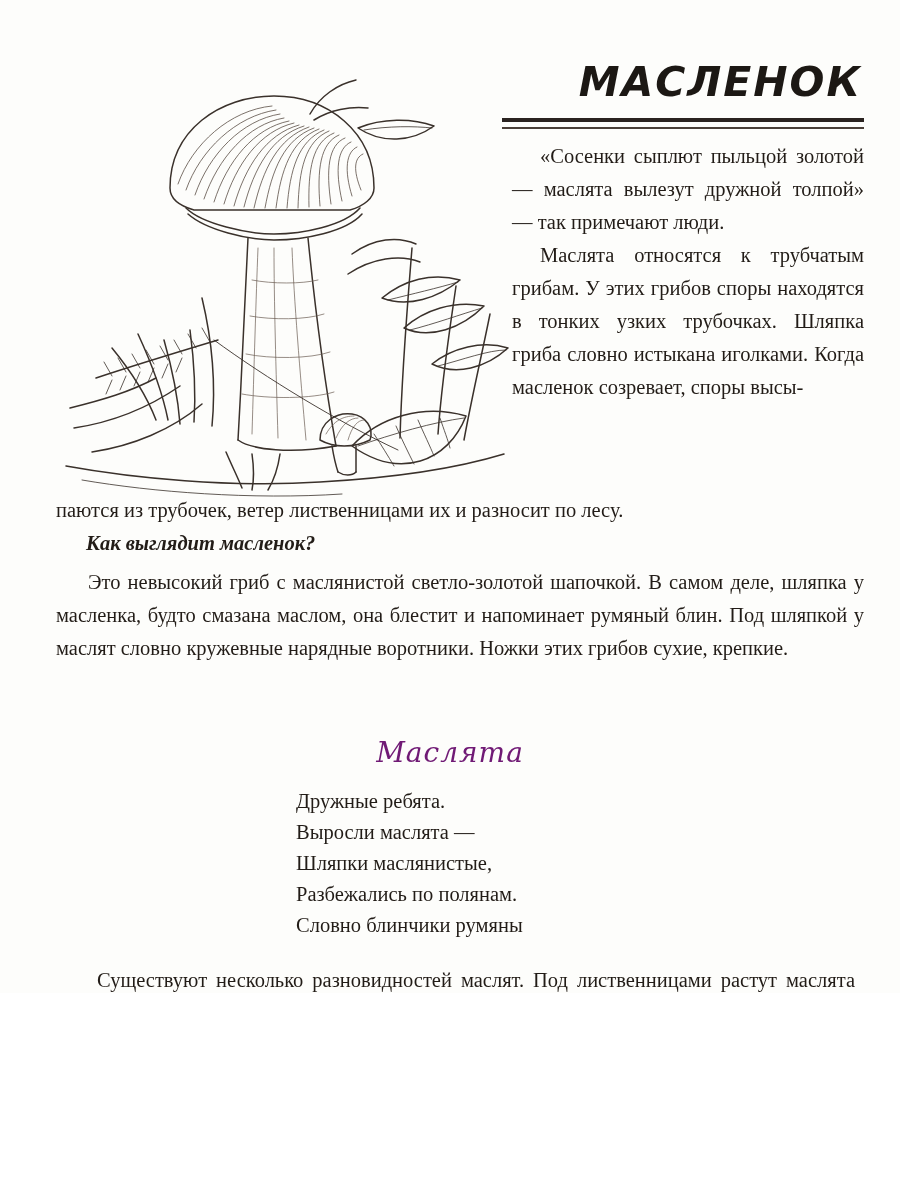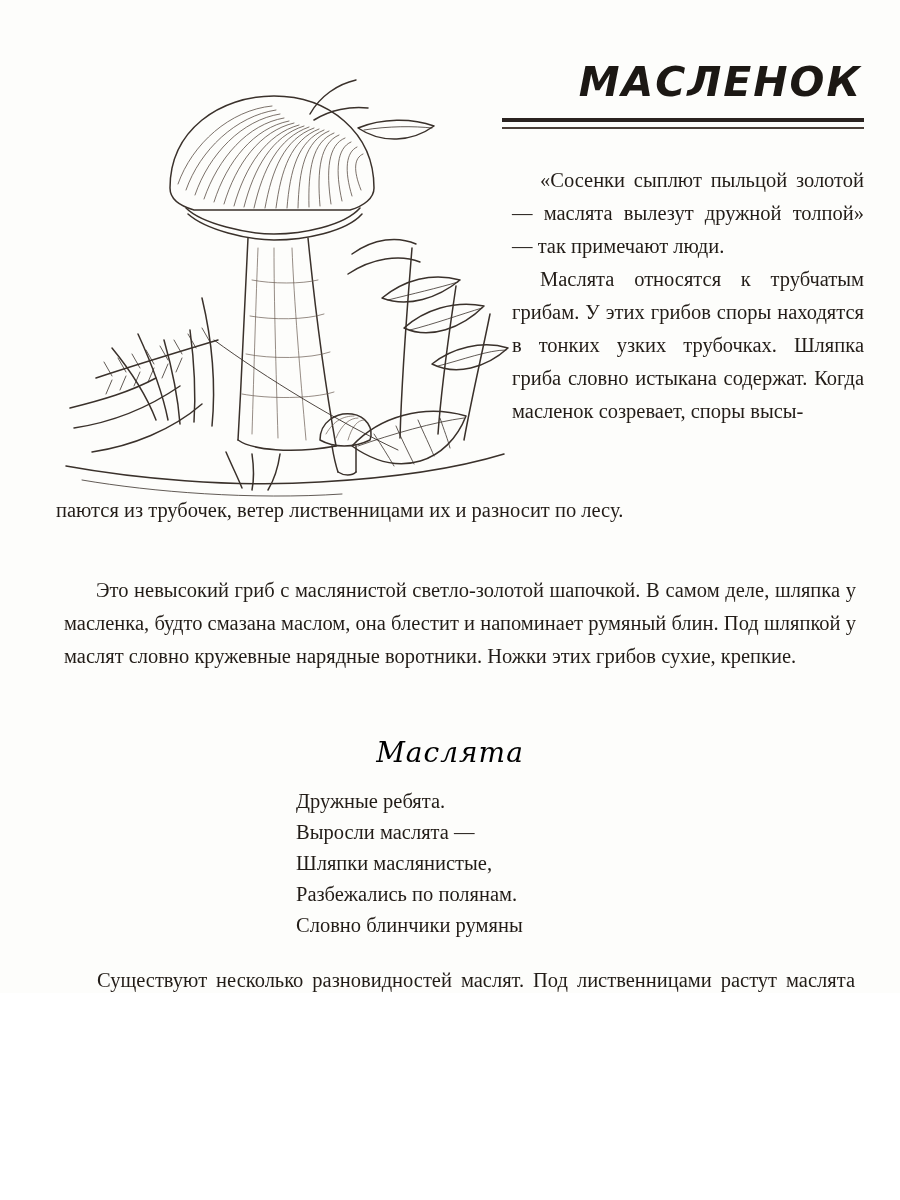--- a/index.html
+++ b/index.html
@@ -61,21 +61,20 @@
   
   .col-right {
     position: absolute;
     top: 140px;
     right: 36px;
     width: 352px;
     font-size: 20.5px;
     line-height: 33px;
     text-align: justify;
     text-justify: inter-word;
-    margin-top: 24px;
   }
   .col-right p { margin: 0; }
   .col-right p.indent { text-indent: 28px; }
 
   
   .body-text {
     position: absolute;
     left: 56px;
     right: 36px;
     font-size: 20.5px;
@@ -85,34 +84,34 @@
   .tail-line { top: 494px; }
   .q-head {
     position: absolute;
     left: 86px;
     top: 532px;
     font-weight: bold;
     font-style: italic;
     font-size: 20.5px;
   }
   .para-2 { top: 566px; }
-  .para-2 p { margin: 8px; text-indent: 32px; }
+  .para-2 p { margin: 0; text-indent: 32px; }
 
   
   .poem-title {
     position: absolute;
     left: 0;
     right: 0;
     top: 736px;
     text-align: center;
     font-family: "DejaVu Serif", serif;
     font-style: italic;
     font-size: 28px;
     letter-spacing: 1px;
-    color: #000000;
+    color: #701a75;
   }
   .poem {
     position: absolute;
     left: 296px;
     top: 786px;
     font-size: 20.5px;
     line-height: 31px;
   }
   .poem div { white-space: nowrap; }
 
@@ -273,25 +272,26 @@
         <path d="M306 80 C330 70 360 70 382 78 C360 94 330 96 306 80 Z"></path>
         <path d="M312 82 C336 78 362 78 380 80" stroke-width="0.8"></path>
 
         <path d="M162 292 C214 330 286 374 346 402" stroke-width="0.9"></path>
       </g>
     </svg>
   </div>
 
   <div class="col-right">
     <p class="indent">«Сосенки сыплют пыльцой золотой — маслята вылезут дружной толпой» — так примечают люди.</p>
-    <p class="indent">Маслята относятся к трубчатым грибам. У этих грибов споры находятся в тонких узких трубочках. Шляпка гриба словно истыкана содержат. Когда масленок созревает, споры высы-</p>
+    <p class="indent">Маслята относятся к трубчатым грибам. У этих грибов споры находятся в тонких узких трубочках. Шляпка гриба словно истыкана иголками. Когда масленок созревает, споры высы-</p>
   </div>
 
   <div class="body-text tail-line">паются из трубочек, ветер лиственницами их и разносит по лесу.</div>
 
+  <div class="q-head">Как выглядит масленок?</div>
 
   <div class="body-text para-2">
     <p>Это невысокий гриб с маслянистой светло-золотой шапочкой. В самом деле, шляпка у масленка, будто смазана маслом, она блестит и напоминает румяный блин. Под шляпкой у маслят словно кружевные нарядные воротники. Ножки этих грибов сухие, крепкие.</p>
   </div>
 
   <div class="poem-title">Маслята</div>
   <div class="poem">
     <div>Дружные ребята.</div>
     <div>Выросли маслята —</div>
     <div>Шляпки маслянистые,</div>

